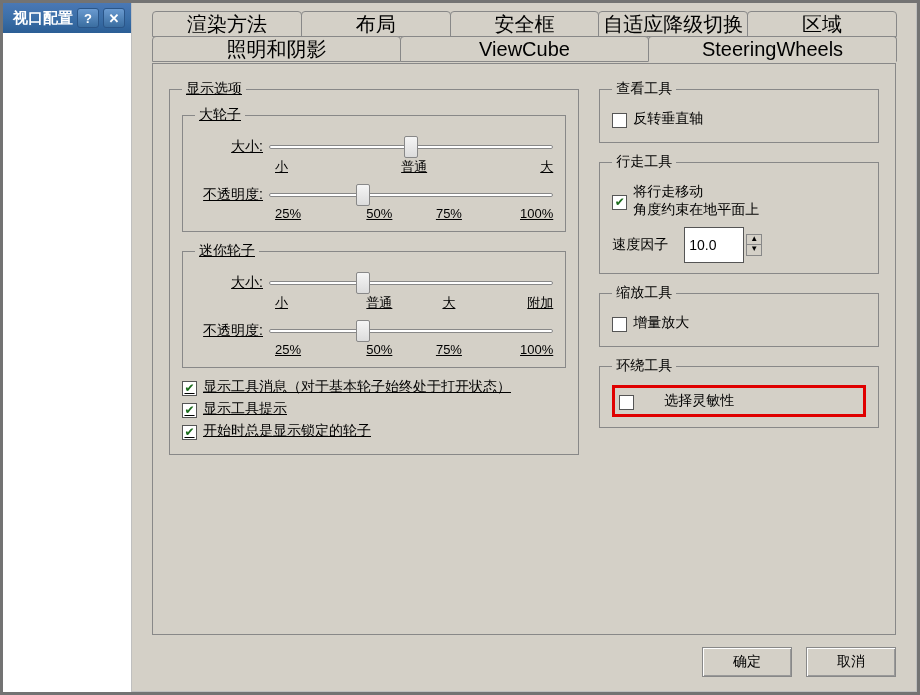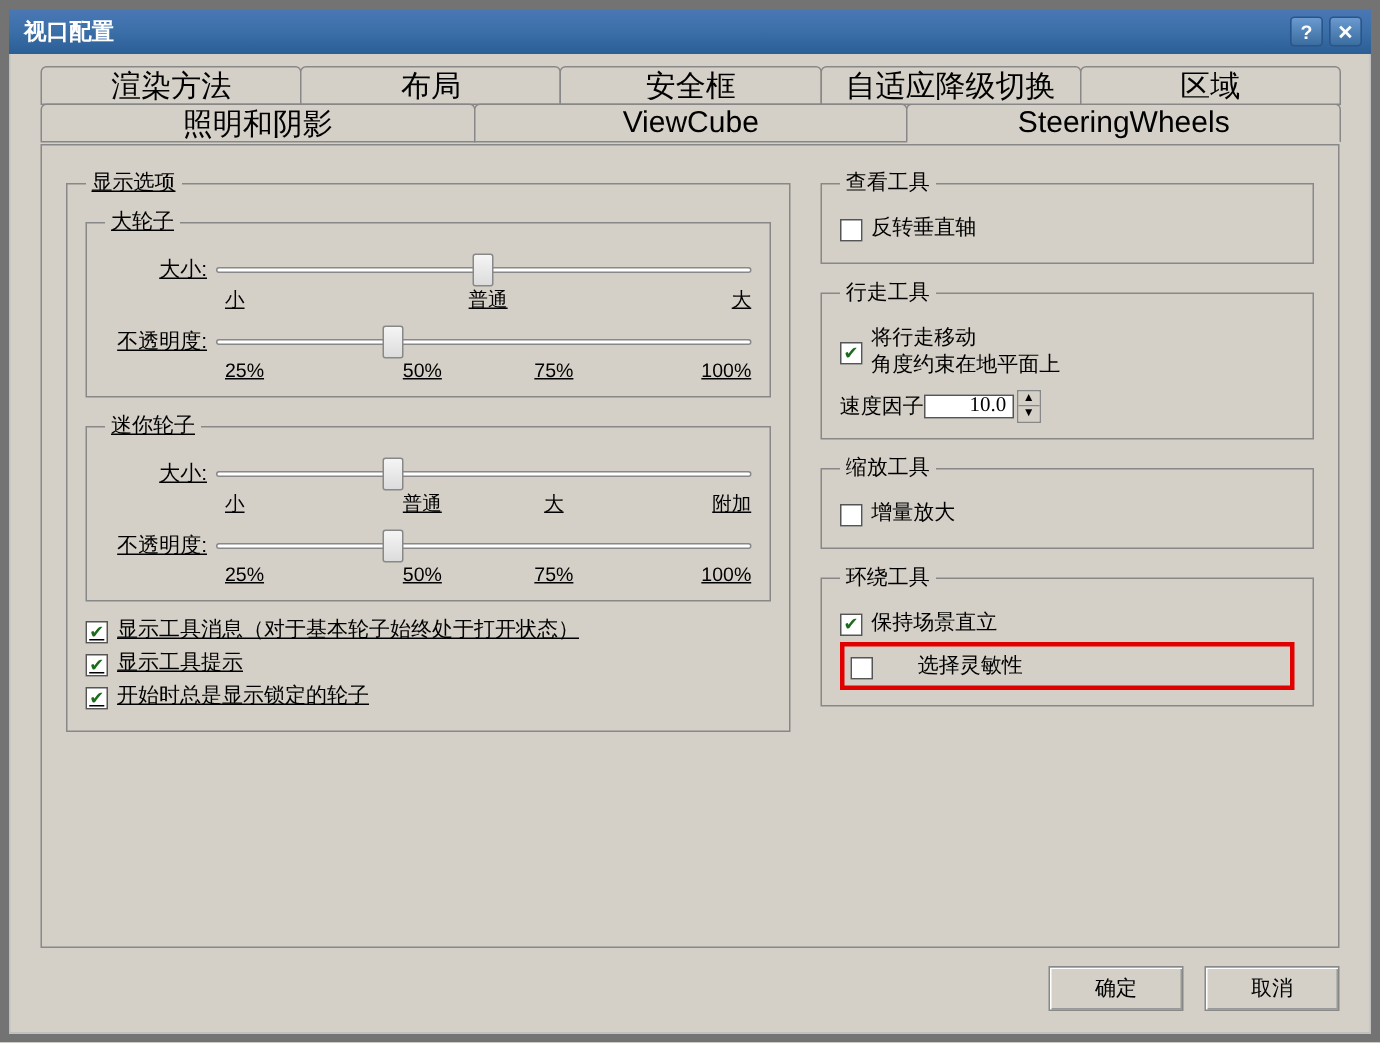--- a/index.html
+++ b/index.html
@@ -9,22 +9,22 @@
   font-size: 14px;
   background: #fff;
   width: 920px;
   height: 695px;
   overflow: hidden;
 }
 .window {
   width: 920px;
   height: 695px;
   display: flex;
-  flex-direction: column;
-  border: 6px solid #737373;
+  flex-direction: row;
+  border: 3px solid #737373;
 }
 .titlebar {
   height: 30px;
   background: linear-gradient(to bottom, #4a78b5 0%, #3b6fa8 50%, #2b5e95 100%);
   color: #fff;
   display: flex;
   align-items: center;
   padding: 0 6px 0 10px;
   font-size: 15px;
   font-weight: bold;
@@ -166,28 +166,28 @@
   line-height: 1;
   color: #1a6b1a;
   flex-shrink: 0;
   cursor: pointer;
   margin-top: 2px;
 }
 .check-box.checked::after { content: "✔"; }
 .spin-row {
   display:flex; align-items:center; margin-top:8px;
 }
-.spin-label { }
+.spin-label { margin-right: 16px; }
 .spin-input {
-  width: 60px; height: 16px;
+  width: 60px; height: 36px;
   border:1px solid #555; background:#fff;
-  font-family: Liberation Serif, serif;
+  font-family: Liberation Sans, sans-serif;
   font-size: 14px;
   padding: 0 4px;
-  text-align: right;
+  text-align: left;
 }
 .spin-btns {
   display:flex; flex-direction:column;
   border:1px solid #888;
   margin-left: 2px;
 }
 .spin-btn {
   width: 14px; height: 10px;
   background:#d4d0c7;
   font-size:8px; line-height:8px;
@@ -359,24 +359,20 @@
           <fieldset>
             <legend>缩放工具</legend>
             <div class="check-row">
               <div class="check-box"></div>
               <span>增量放大</span>
             </div>
           </fieldset>
 
           <fieldset>
             <legend>环绕工具</legend>
-            <div class="check-row">
-              <div class="check-box checked"></div>
-              <span>保持场景直立</span>
-            </div>
             <div class="highlight-box">
               <div class="check-row" style="margin:2px 0;gap:24px;">
                 <div class="check-box"></div>
                 <span>选择灵敏性</span>
               </div>
             </div>
           </fieldset>
         </div>
       </div>
     </div>

